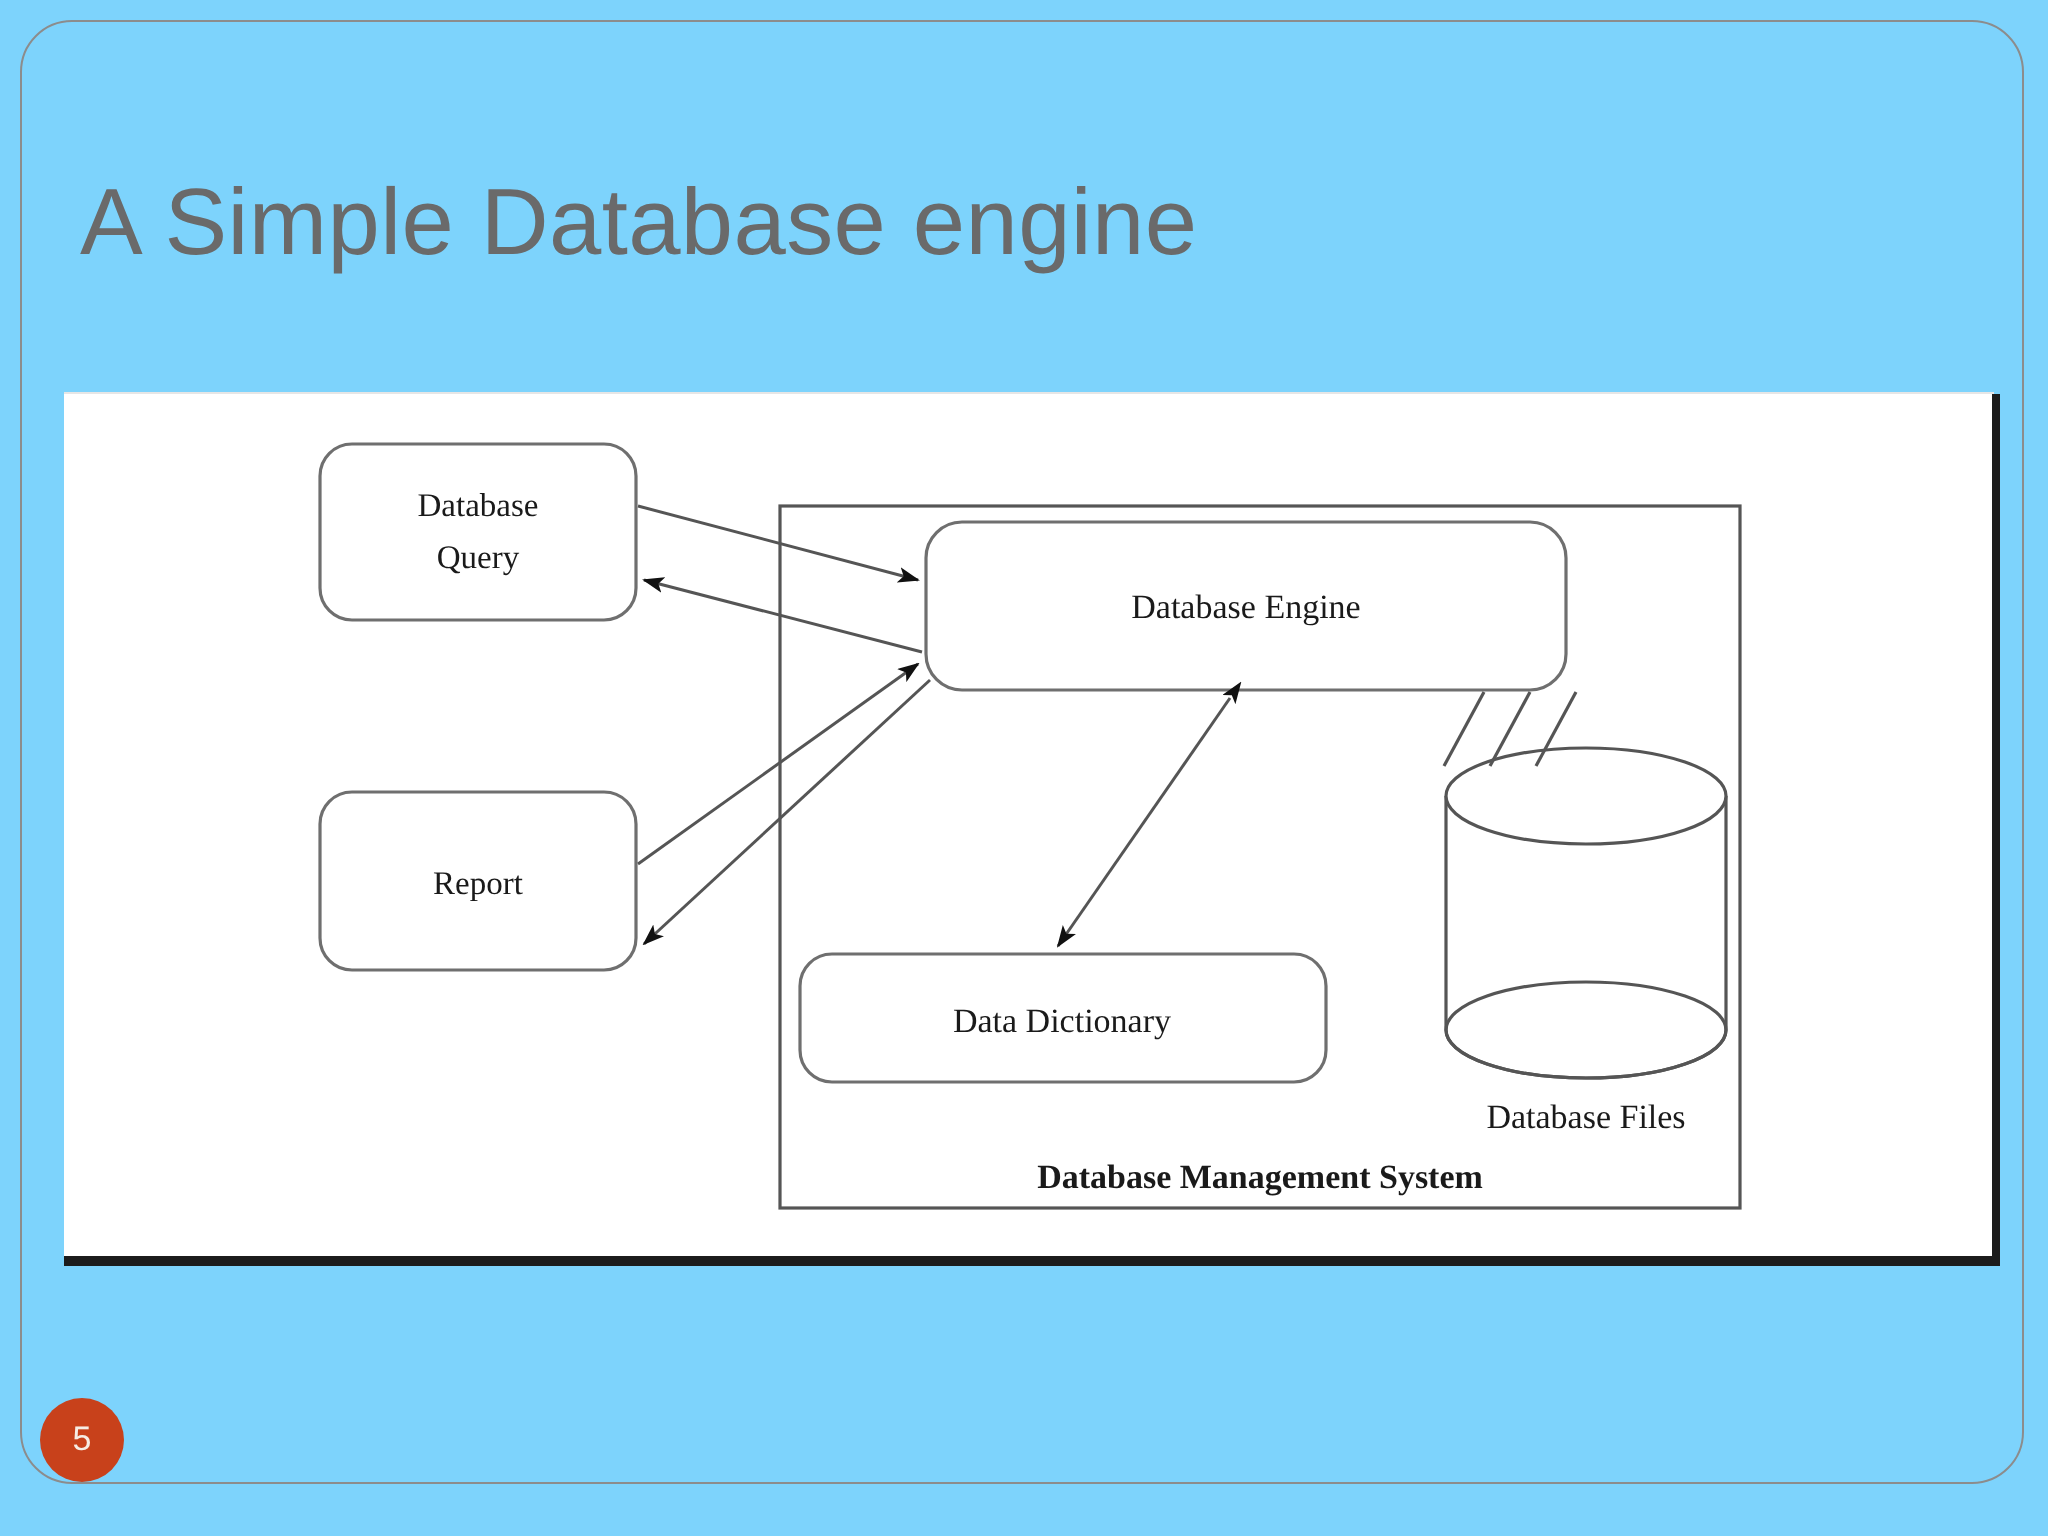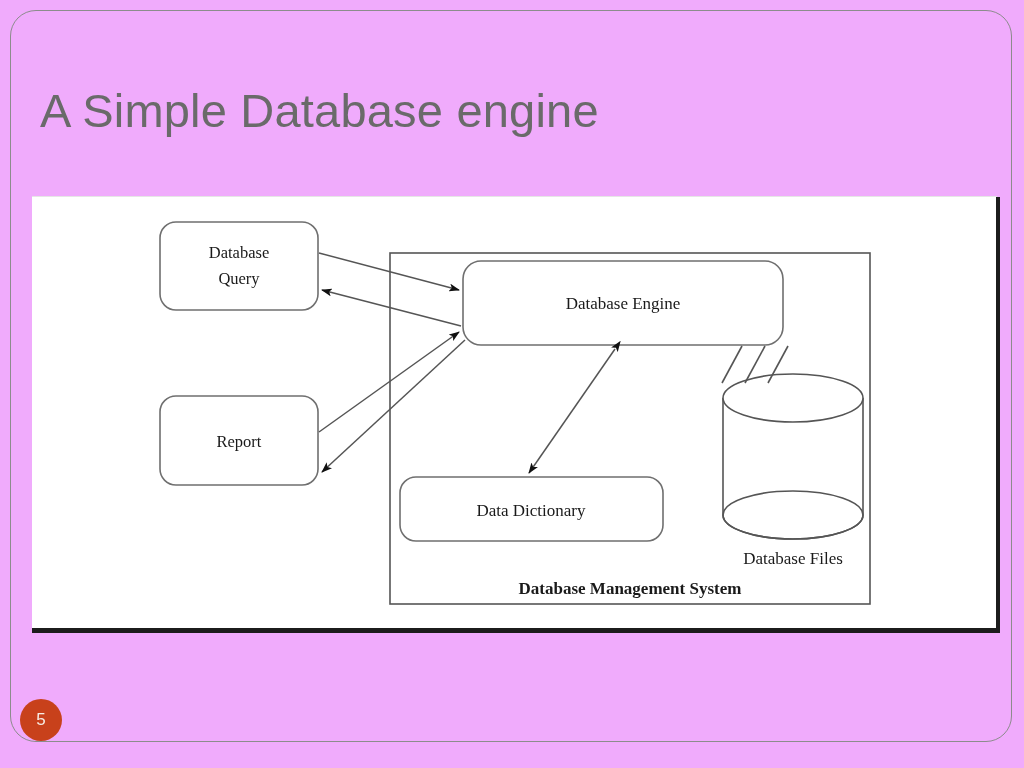--- a/index.html
+++ b/index.html
@@ -11,21 +11,21 @@
   body {
     width: 1024px;
     height: 768px;
     overflow: hidden;
     font-family: "Liberation Sans", sans-serif;
   }
   #slide {
     position: relative;
     width: 1024px;
     height: 768px;
-    background: #f0abfc;
+    background: #7dd3fc;
   }
   
   #slide-frame {
     position: absolute;
     left: 10px;
     top: 10px;
     width: 1002px;
     height: 732px;
     border: 1px solid #8c8c8c;
     border-radius: 26px;

